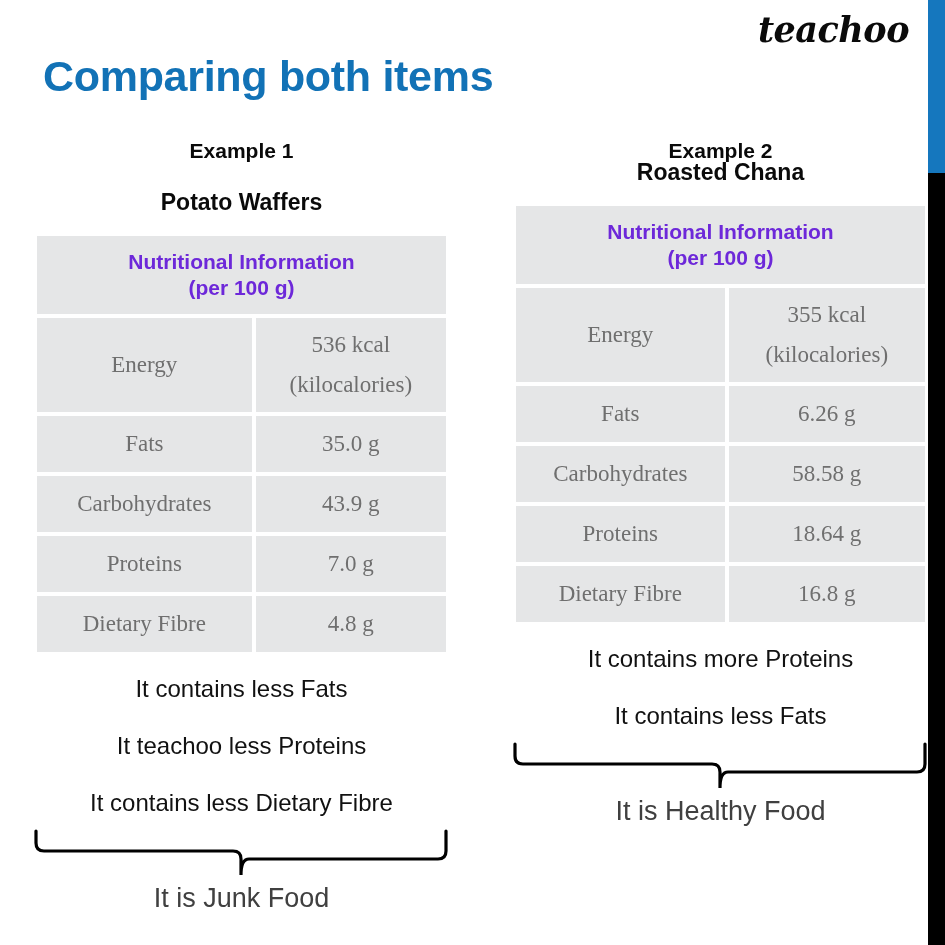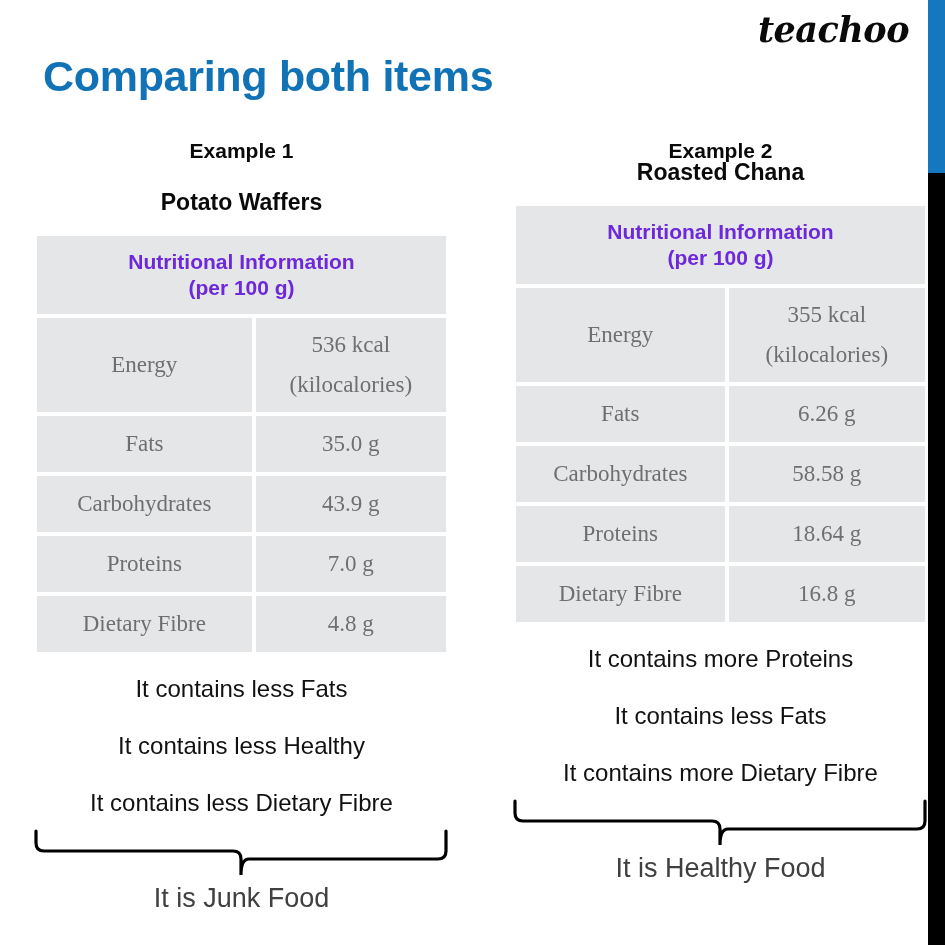--- a/index.html
+++ b/index.html
@@ -210,21 +210,21 @@
         </tr>
         <tr>
           <td>Dietary Fibre</td>
           <td>4.8 g</td>
         </tr>
       </tbody>
     </table>
 
     <div class="conclusions">
       <div class="conclusion-line">It contains less Fats</div>
-      <div class="conclusion-line">It contains less Healthy</div>
+      <div class="conclusion-line">It teachoo less Proteins</div>
       <div class="conclusion-line">It contains less Dietary Fibre</div>
     </div>
 
     <div class="brace-wrap">
       <svg viewBox="0 0 417 48" preserveAspectRatio="none">
         <path d="M3,2 L3,14 Q3,22 11,22 L200,22 Q208,22 208,30 L208,46 Q208,30 216,30 L405,30 Q413,30 413,22 L413,2" fill="none" stroke="#000000" stroke-width="3.2" stroke-linecap="round" vector-effect="non-scaling-stroke"></path>
       </svg>
     </div>
 
     <div class="verdict">It is Junk Food</div>
@@ -272,21 +272,20 @@
         <tr>
           <td>Dietary Fibre</td>
           <td>16.8 g</td>
         </tr>
       </tbody>
     </table>
 
     <div class="conclusions">
       <div class="conclusion-line">It contains more Proteins</div>
       <div class="conclusion-line">It contains less Fats</div>
-      <div class="conclusion-line">It contains more Dietary Fibre</div>
     </div>
 
     <div class="brace-wrap">
       <svg viewBox="0 0 417 48" preserveAspectRatio="none">
         <path d="M3,2 L3,14 Q3,22 11,22 L200,22 Q208,22 208,30 L208,46 Q208,30 216,30 L405,30 Q413,30 413,22 L413,2" fill="none" stroke="#000000" stroke-width="3.2" stroke-linecap="round" vector-effect="non-scaling-stroke"></path>
       </svg>
     </div>
 
     <div class="verdict">It is Healthy Food</div>
   </div>

